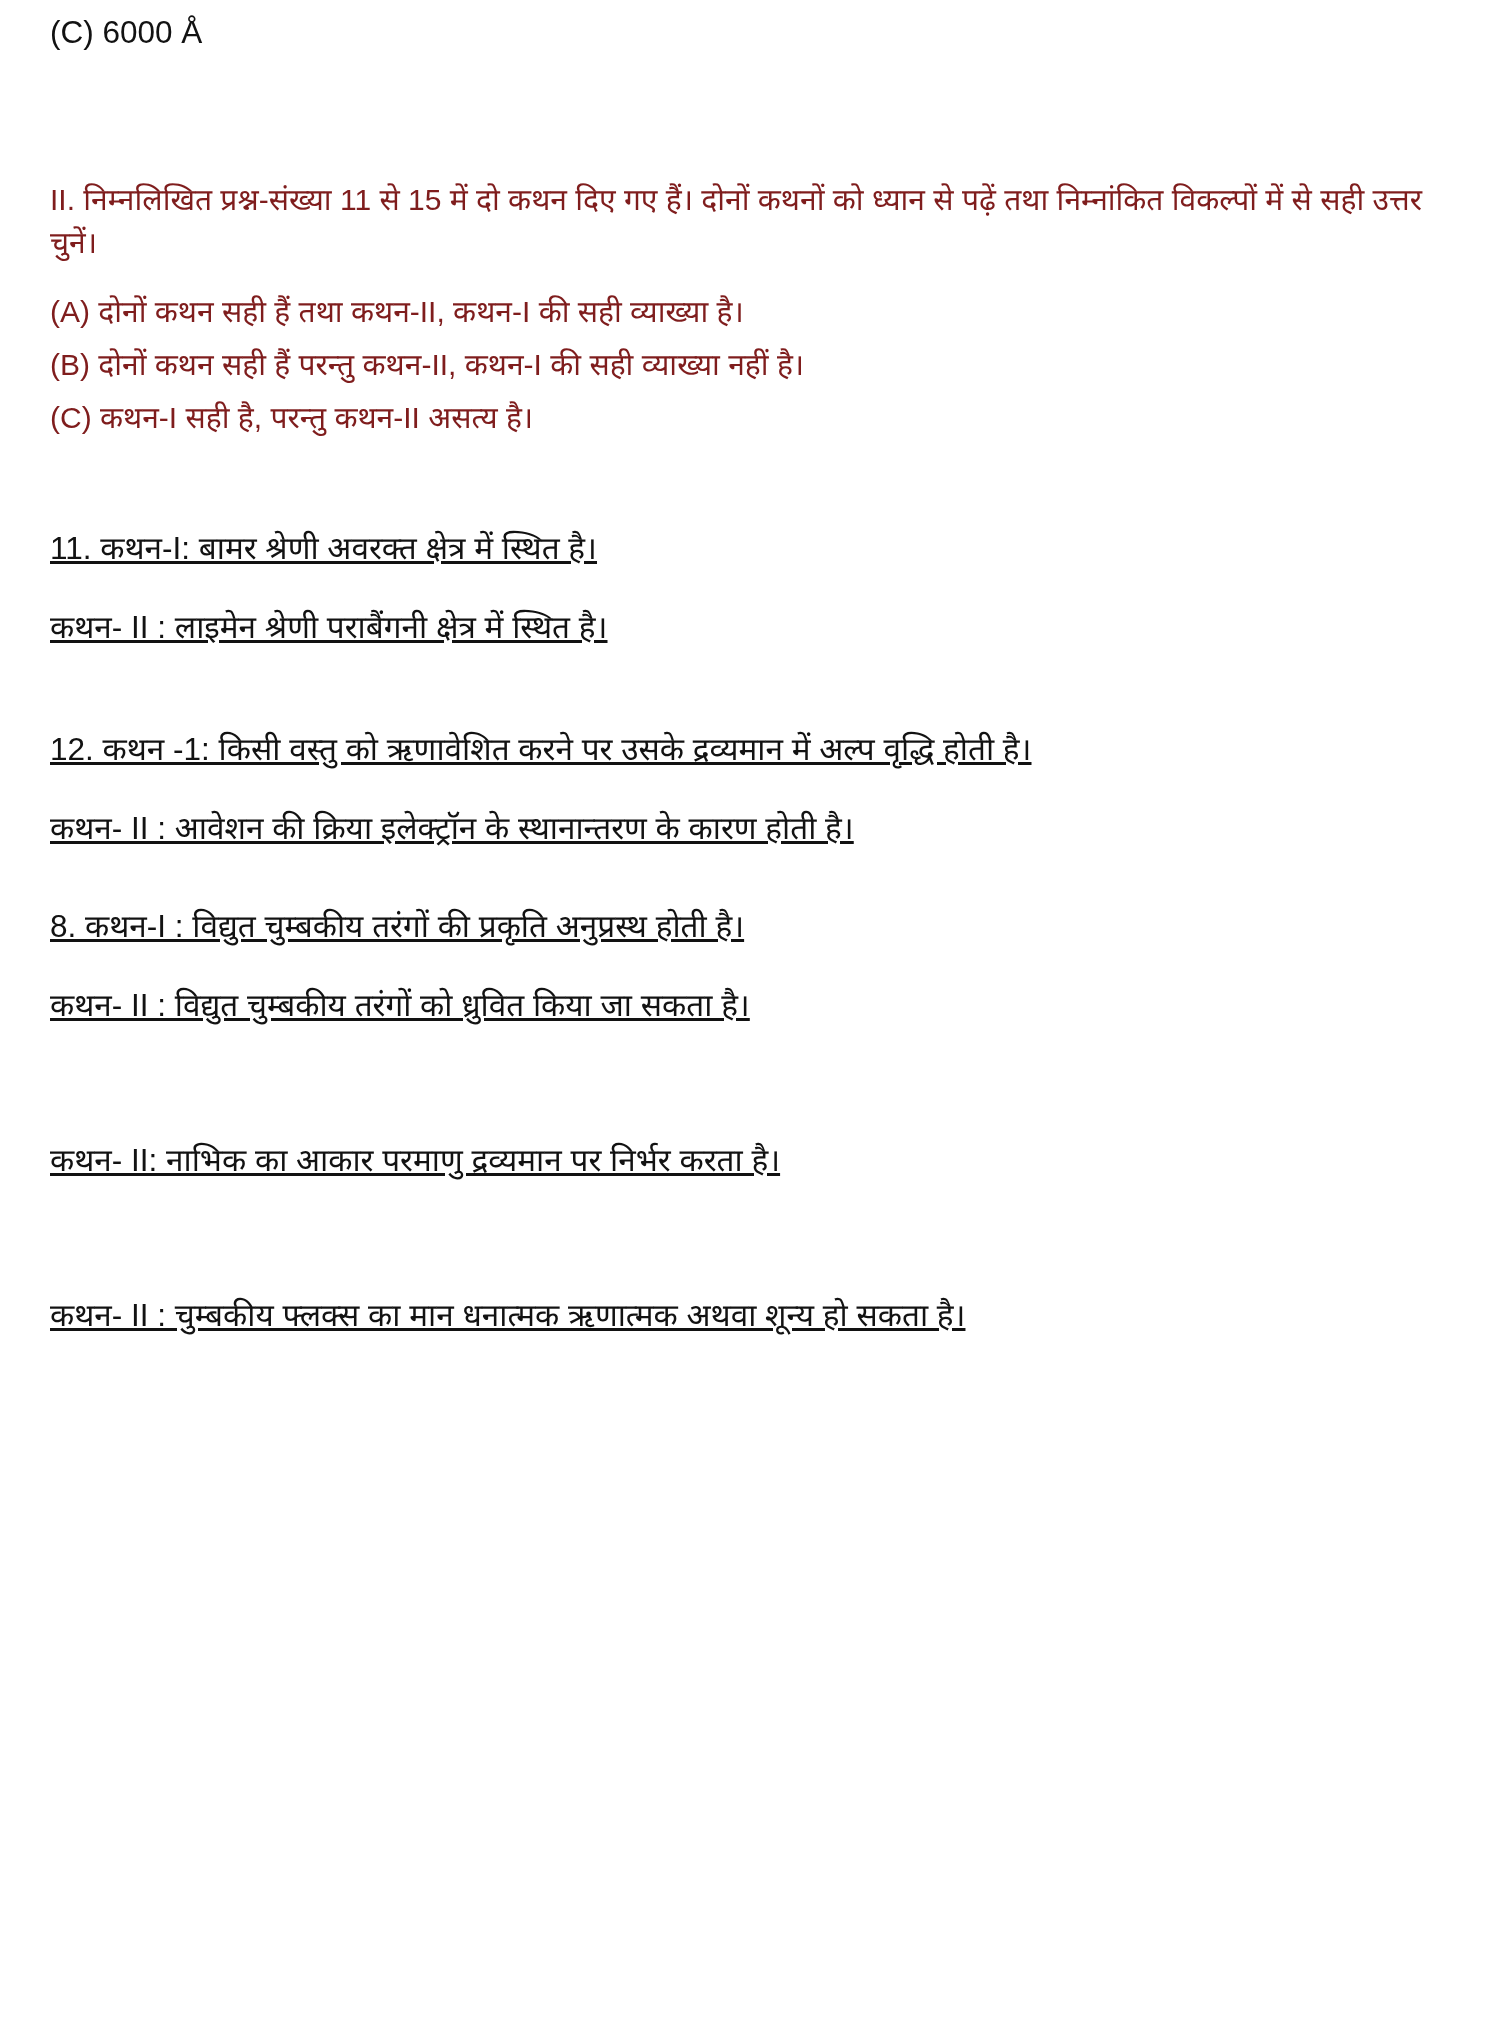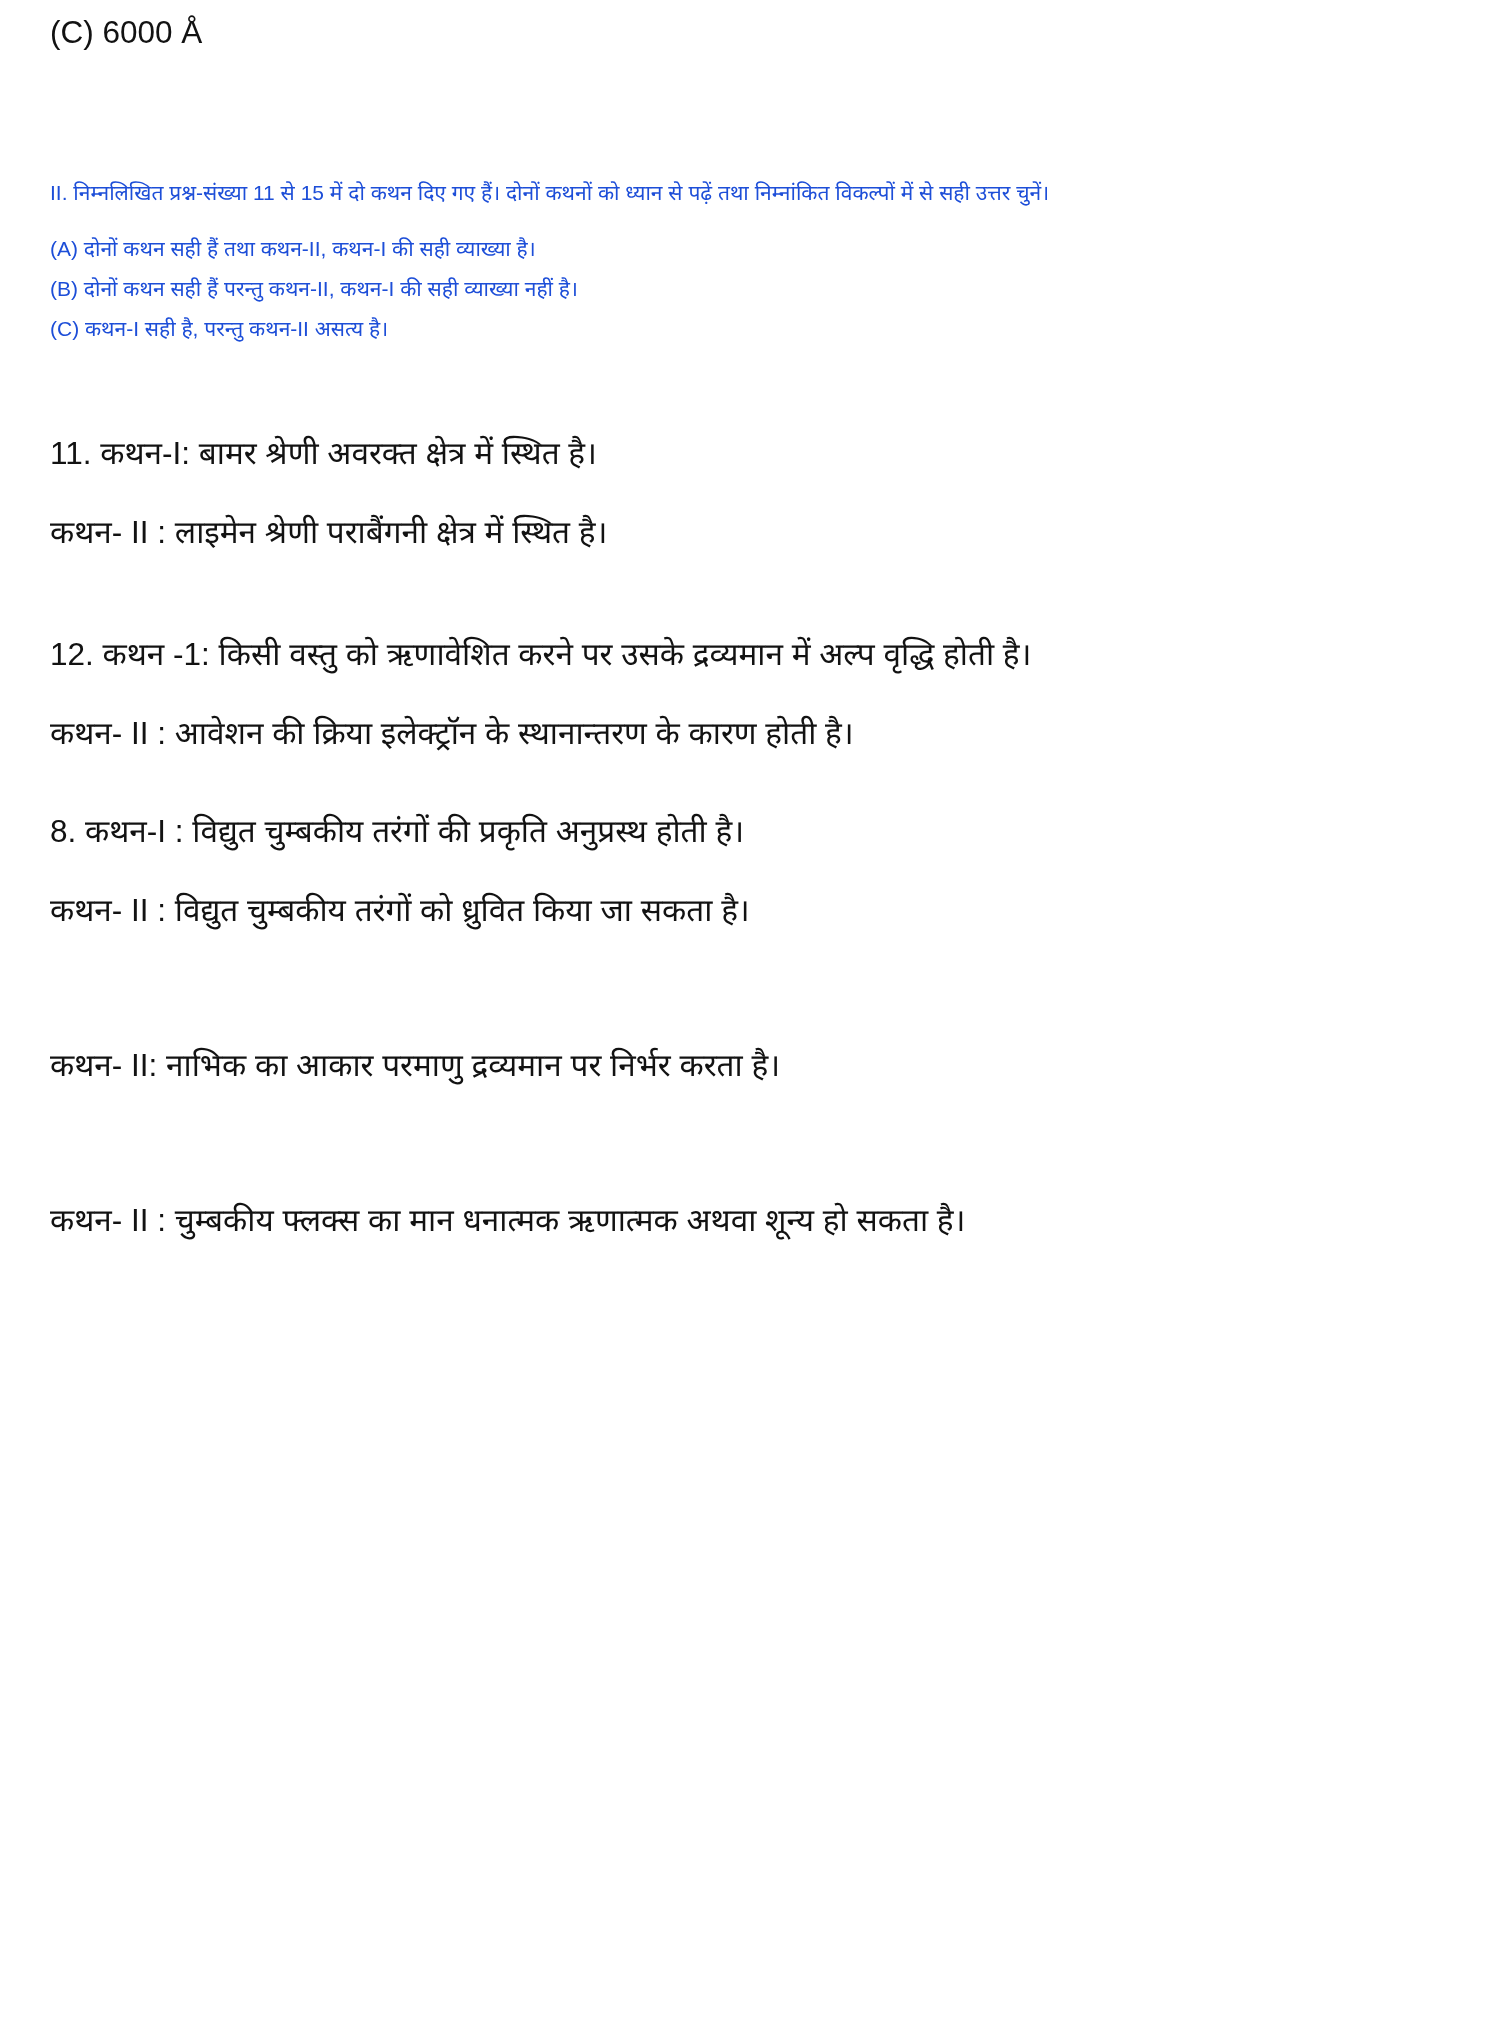--- a/index.html
+++ b/index.html
@@ -27,29 +27,30 @@
     line-height: 1.45;
     color: #121212;
     padding-left: 0px;
   }
   .gap-xs { height: 10px; }
   .gap-s  { height: 26px; }
   .gap-m  { height: 52px; }
   .gap-l  { height: 76px; }
   .gap-xl { height: 96px; }
   .block-para {
-    font-size: 21px;
+    font-size: 30px;
     line-height: 1.44;
-    color: #1d4ed8;
+    color: #7f1d1d;
     max-width: 1400px;
   }
   .qblock {
     font-size: 31.5px;
     line-height: 1.46;
     color: #121212;
+    text-decoration: underline;
   }
   .qline { margin: 0; padding: 0; }
   .stmt2 { margin-top: 33px; }
 </style>
 </head>
 <body>
 
 <div class="page">
 
   <div class="gap-xs"></div>

